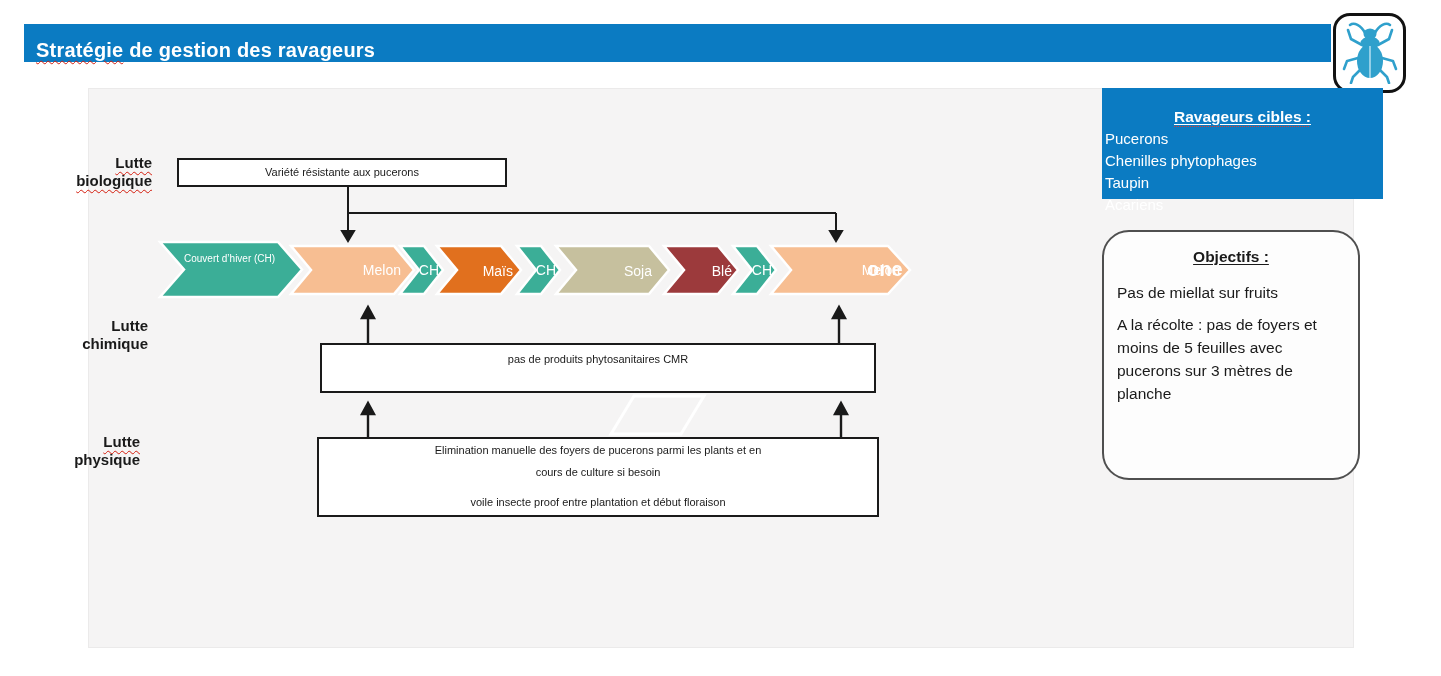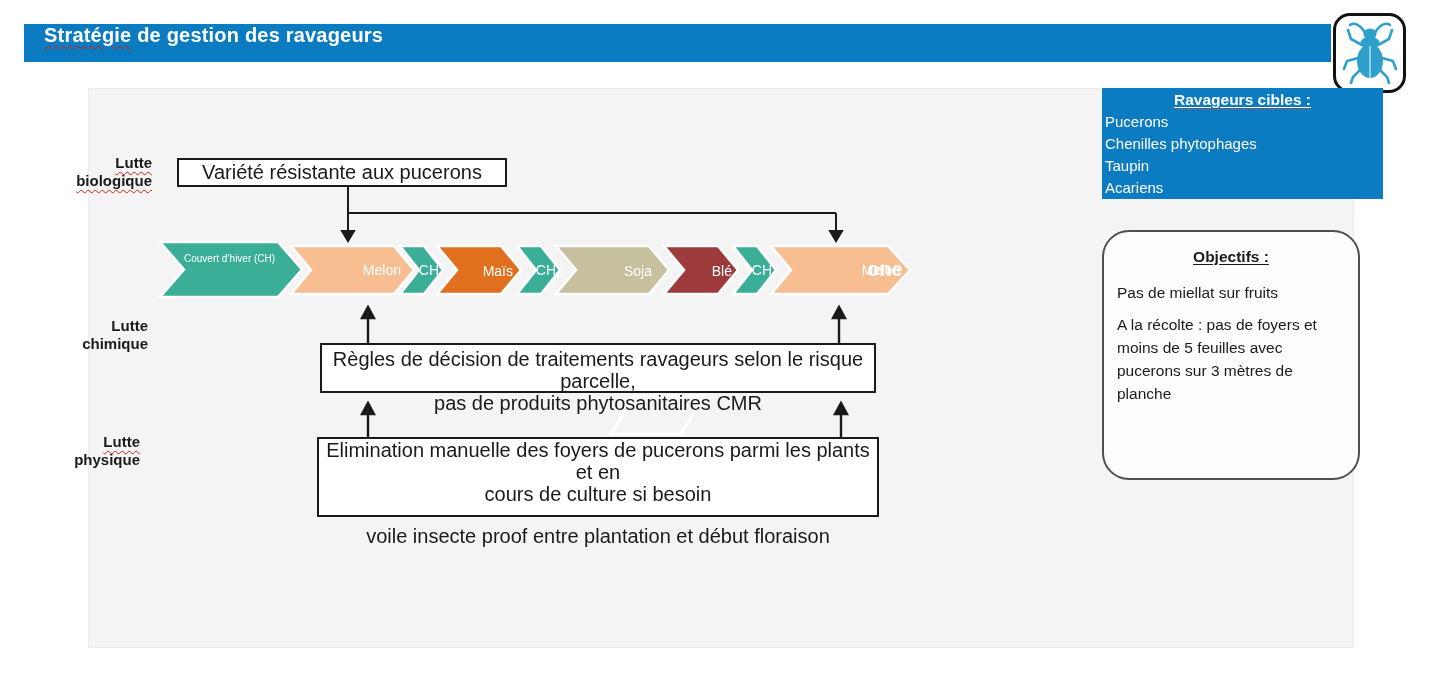--- a/index.html
+++ b/index.html
@@ -3,45 +3,45 @@
 <meta charset="utf-8">
 <style>
   html,body{margin:0;padding:0;}
   body{
     position:relative;width:1441px;height:676px;background:#ffffff;
     font-family:"Liberation Sans",sans-serif;color:#1a1a1a;overflow:hidden;
   }
   .abs{position:absolute;}
   
   .hdr-bar{left:24px;top:24px;width:1307px;height:38px;background:#0b7bc2;
-    display:flex;align-items:flex-start;padding-left:20px;box-sizing:border-box;}
+    display:flex;align-items:flex-end;padding-left:12px;box-sizing:border-box;}
   .hdr-title{color:#fff;font-weight:bold;font-size:20px;letter-spacing:.2px;white-space:pre;}
   .squig{text-decoration-line:underline;text-decoration-style:wavy;
     text-decoration-color:#d41d0e;text-decoration-thickness:1px;text-underline-offset:3px;}
   .u{text-decoration-line:underline;text-underline-offset:2px;}
   .icon-badge{left:1333px;top:13px;width:73px;height:80px;background:#fff;border:3px solid #121212;
     border-radius:17px;box-sizing:border-box;display:flex;align-items:center;justify-content:center;}
   
   .panel{left:88px;top:88px;width:1266px;height:560px;background:#f5f4f4;border:1px solid #ebeaea;box-sizing:border-box;}
   
   .blue-box{left:1102px;top:88px;width:281px;height:111px;background:#0b7bc2;color:#fff;
-    font-size:15px;line-height:22px;padding:1px 3px;box-sizing:border-box;z-index:4;}
+    font-size:15px;line-height:22px;padding:18px 3px;box-sizing:border-box;z-index:4;}
   .blue-box-title{text-align:center;font-weight:bold;font-size:15.5px;}
   .blue-box-title .dotted{text-decoration-line:underline;text-decoration-style:dotted;
     text-decoration-color:#e23c28;text-decoration-thickness:1px;text-underline-offset:4px;}
   
   .obj-box{left:1102px;top:230px;width:258px;height:250px;border:2px solid #4f4f4f;border-radius:27px;
     background:#fdfdfd;box-sizing:border-box;padding:16px 13px 0 13px;z-index:3;}
   .obj-title{text-align:center;font-weight:bold;font-size:16px;margin-bottom:15px;}
   .obj-par{font-size:15.5px;line-height:23px;margin:0 0 9px 0;}
   
   .lutte{font-weight:bold;font-size:15px;line-height:18px;text-align:right;z-index:3;}
   
   .wbox{background:#fff;border:2px solid #1a1a1a;box-sizing:border-box;text-align:center;
-    font-size:20px;z-index:3;}
+    font-size:11px;z-index:3;}
   .wbox .ln{line-height:22px;}
   
   .chev-label{color:#fff;font-size:14px;text-align:right;line-height:20px;z-index:3;}
   .chev-label.two-line{font-size:10px;text-align:left;line-height:19px;}
   .overflow-word{color:#fff;font-weight:bold;font-size:20px;z-index:2;}
   svg.layer{position:absolute;left:0;top:0;z-index:2;pointer-events:none;}
 </style>
 </head>
 <body>
 
@@ -132,28 +132,27 @@
   <div><span>chimique</span></div>
 </div>
 <div class="abs lutte" style="left:44px;top:433px;width:96px;">
   <div><span class="squig">Lutte</span></div>
   <div><span>physique</span></div>
 </div>
 
 <div class="abs wbox" style="left:177px;top:158px;width:330px;height:29px;line-height:25px;">Variété résistante aux pucerons</div>
 
 <div class="abs wbox" style="left:320px;top:343px;width:556px;height:50px;padding-top:3px;">
-  <div class="ln">Règles de décision de traitements ravageurs selon le risque parcelle,</div>
   <div class="ln">pas de produits phytosanitaires CMR</div>
 </div>
 
 <div class="abs wbox" style="left:317px;top:437px;width:562px;height:80px;">
   <div class="ln">Elimination manuelle des foyers de pucerons parmi les plants et en</div>
   <div class="ln">cours de culture si besoin</div>
-  <div class="ln" style="margin-top:20px;">voile insecte proof entre plantation et début floraison</div>
+  <div class="ln" style="margin-top:8px;">voile insecte proof entre plantation et début floraison</div>
 </div>
 
 <div class="abs chev-label two-line" style="left:184px;top:249px;width:112px;">Couvert d’hiver (CH)</div>
 <div class="abs chev-label" style="left:296px;top:260px;width:105px;">Melon</div>
 <div class="abs chev-label" style="left:399px;top:260px;width:40px;">CH</div>
 <div class="abs chev-label" style="left:441px;top:261px;width:72px;">Maïs</div>
 <div class="abs chev-label" style="left:516px;top:260px;width:40px;">CH</div>
 <div class="abs chev-label" style="left:558px;top:261px;width:94px;">Soja</div>
 <div class="abs chev-label" style="left:662px;top:261px;width:70px;">Blé</div>
 <div class="abs chev-label" style="left:732px;top:260px;width:40px;">CH</div>

